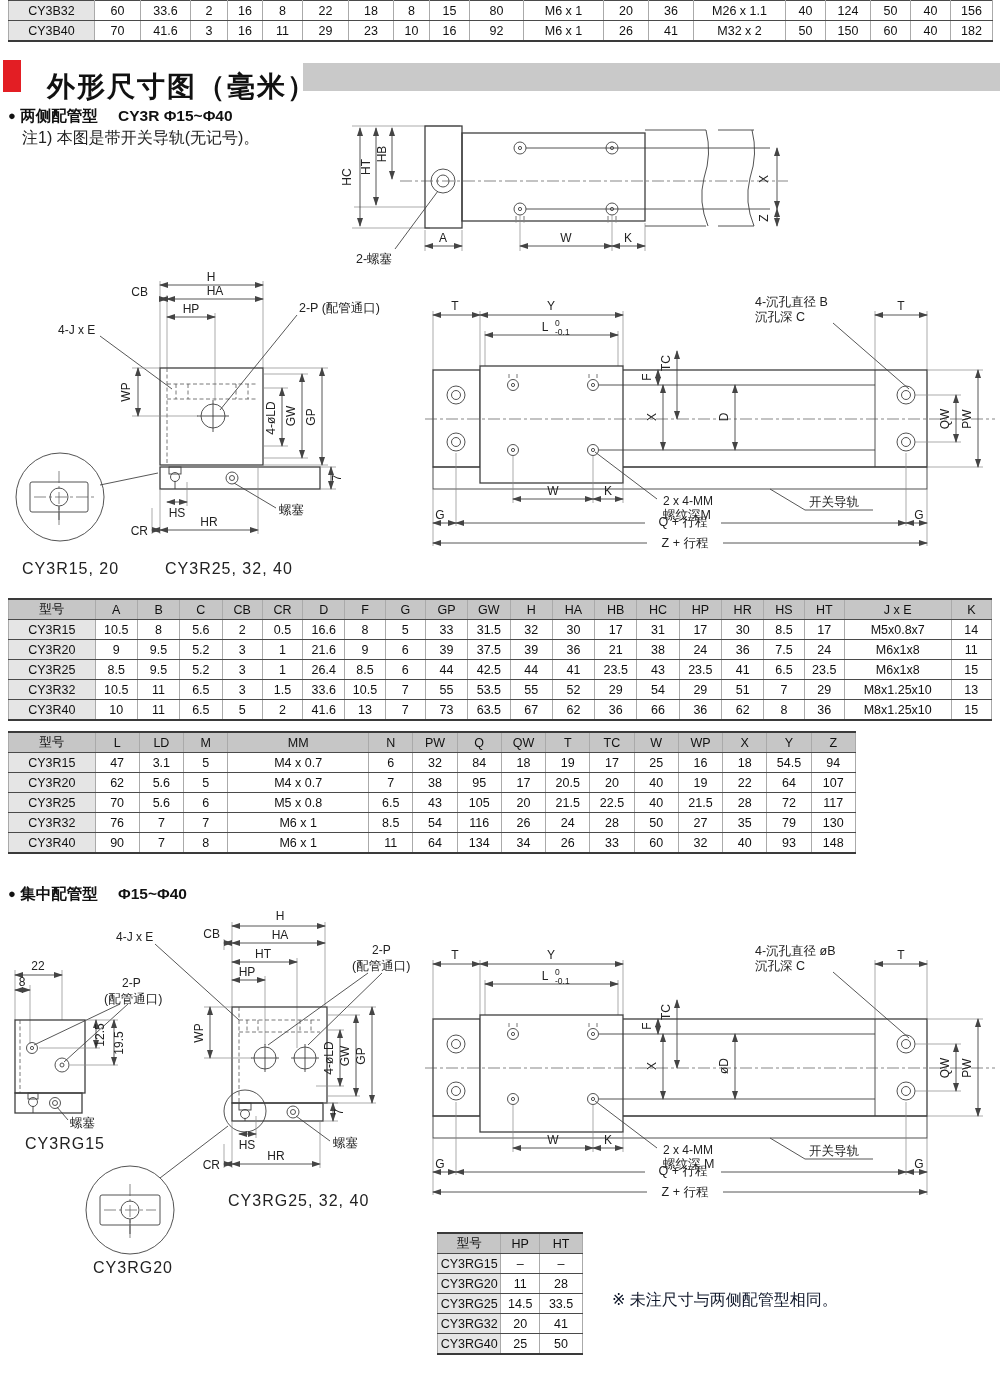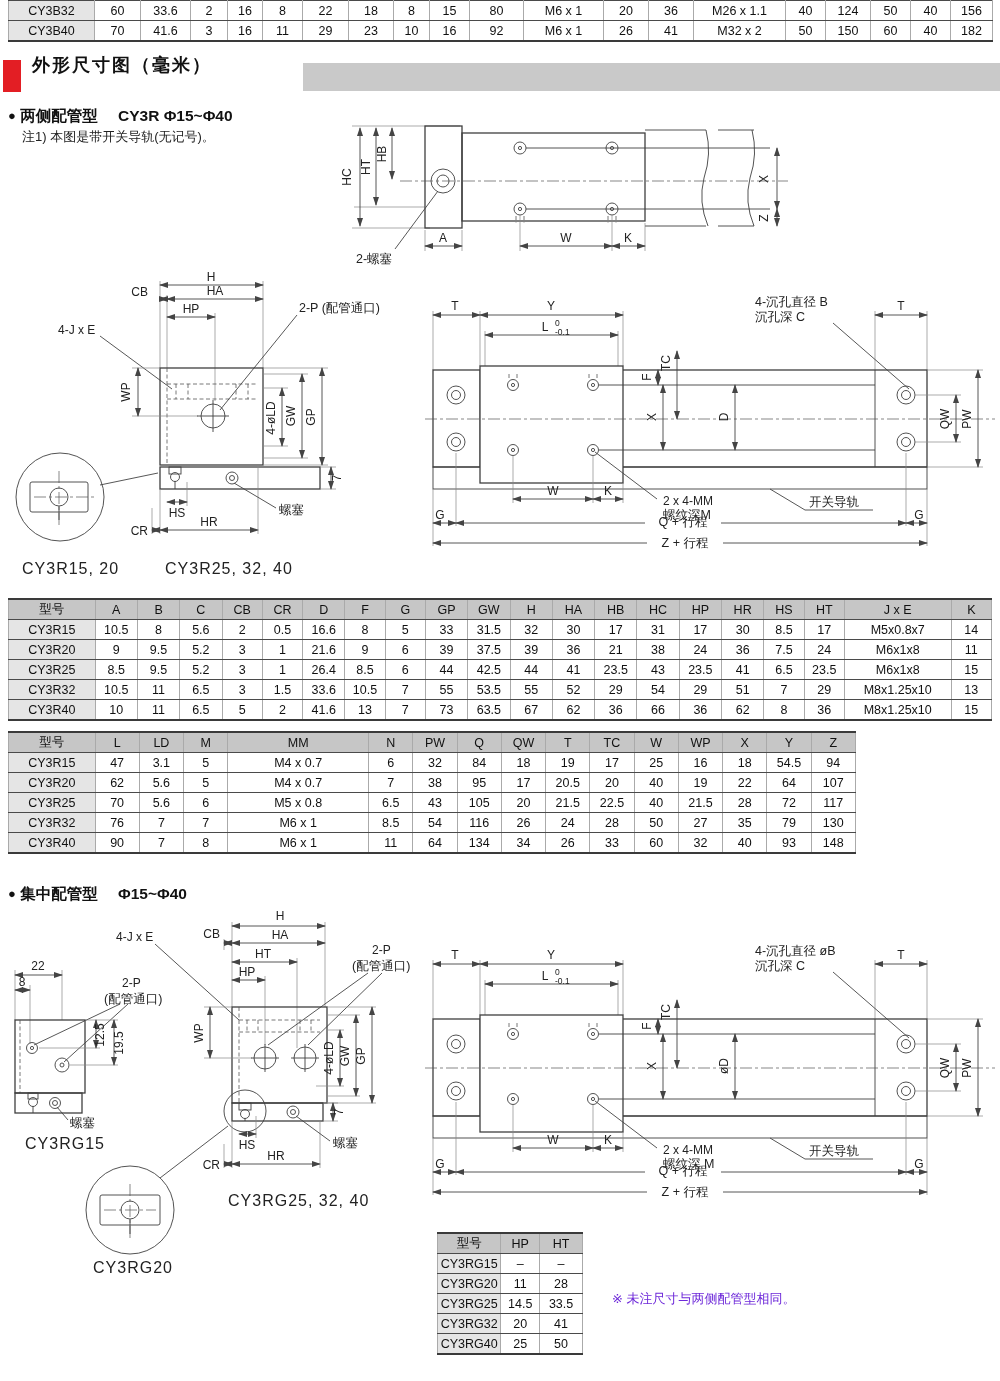--- a/index.html
+++ b/index.html
@@ -13,29 +13,29 @@
   table.dim-table.no-top{border-top:none;}
   .dim-table th,.dim-table td{border-top:1.5px solid #4a4a4a;border-bottom:1.5px solid #4a4a4a;
       border-left:1px solid #aaa;border-right:1px solid #aaa;text-align:center;
       padding:0 2px;height:19px;white-space:nowrap;overflow:hidden;font-weight:normal;}
   .dim-table th{background:#c6c6c6;}
   .dim-table td{background:#fff;}
   .dim-table td.model{background:#e5e5e5;}
 
   
   .red-sq{position:absolute;left:3px;top:60px;width:18px;height:32px;background:#e31e24;}
-  h1.title{position:absolute;left:32px;top:53px;margin:0;font-size:18px;font-weight:bold;
+  h1.title{position:absolute;left:32px;top:53px;margin:15px;font-size:28px;font-weight:bold;
            letter-spacing:2px;color:#111;}
   .gray-bar{position:absolute;left:303px;top:63px;width:697px;height:28px;background:#c9c9c9;}
 
   .sec-head{font-size:15.5px;font-weight:bold;color:#111;}
   .sec-head .bullet{font-size:13px;vertical-align:1px;}
   .sec-head .sec-range{margin-left:16px;}
-  .note{font-size:13px;color:#222;}
-  .footnote{font-size:13px;color:#6d28d9;}
+  .note{font-size:16px;color:#222;}
+  .footnote{font-size:16px;color:#0f172a;}
 
   
   svg text{font-family:"Liberation Sans","DejaVu Sans",sans-serif;font-size:12px;fill:#222;}
   svg text.zh{font-size:12.5px;}
   svg text.cap{font-size:16px;letter-spacing:1px;}
   svg text.tol{font-size:8.5px;}
   svg text.mid{text-anchor:middle;}
   svg text.end{text-anchor:end;}
   .body{fill:none;stroke:#3f3f3f;stroke-width:1.3;}
   .bodyf{fill:#fff;stroke:#3f3f3f;stroke-width:1.3;}

